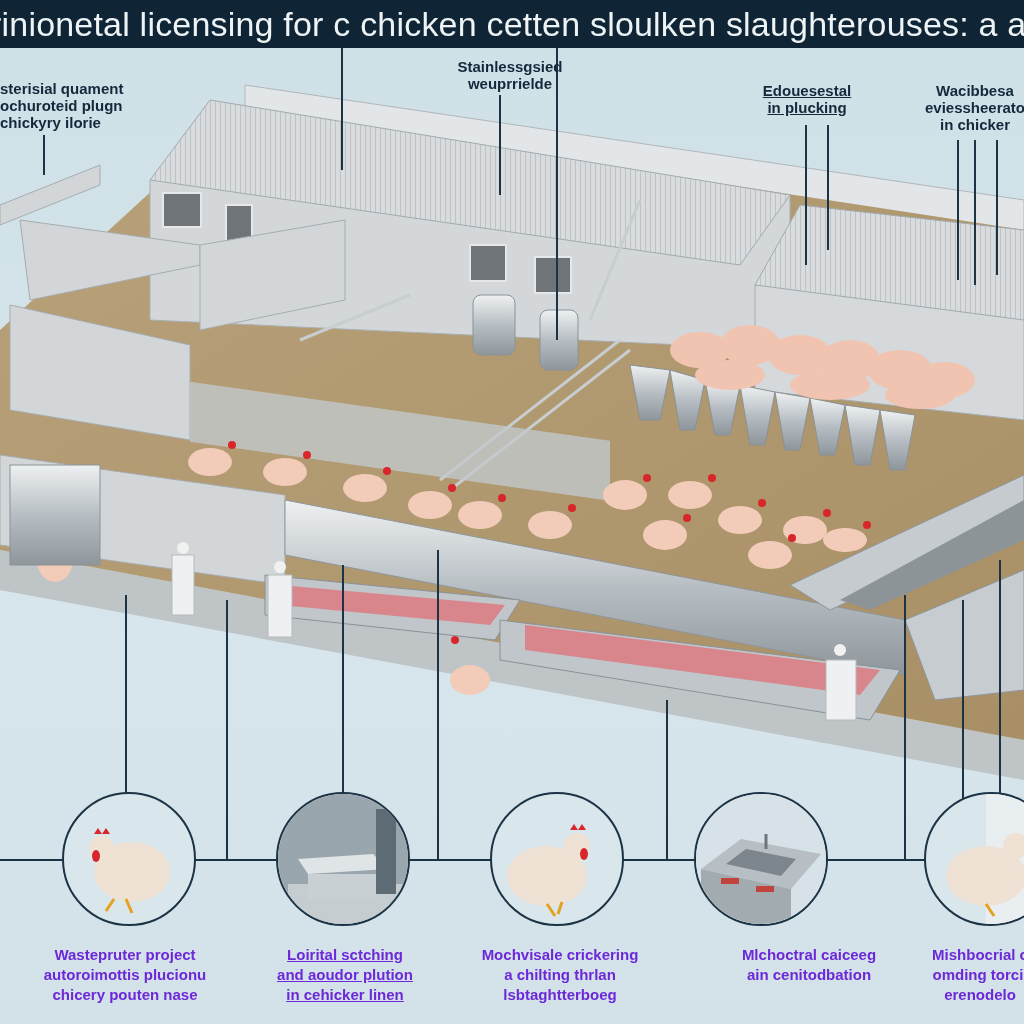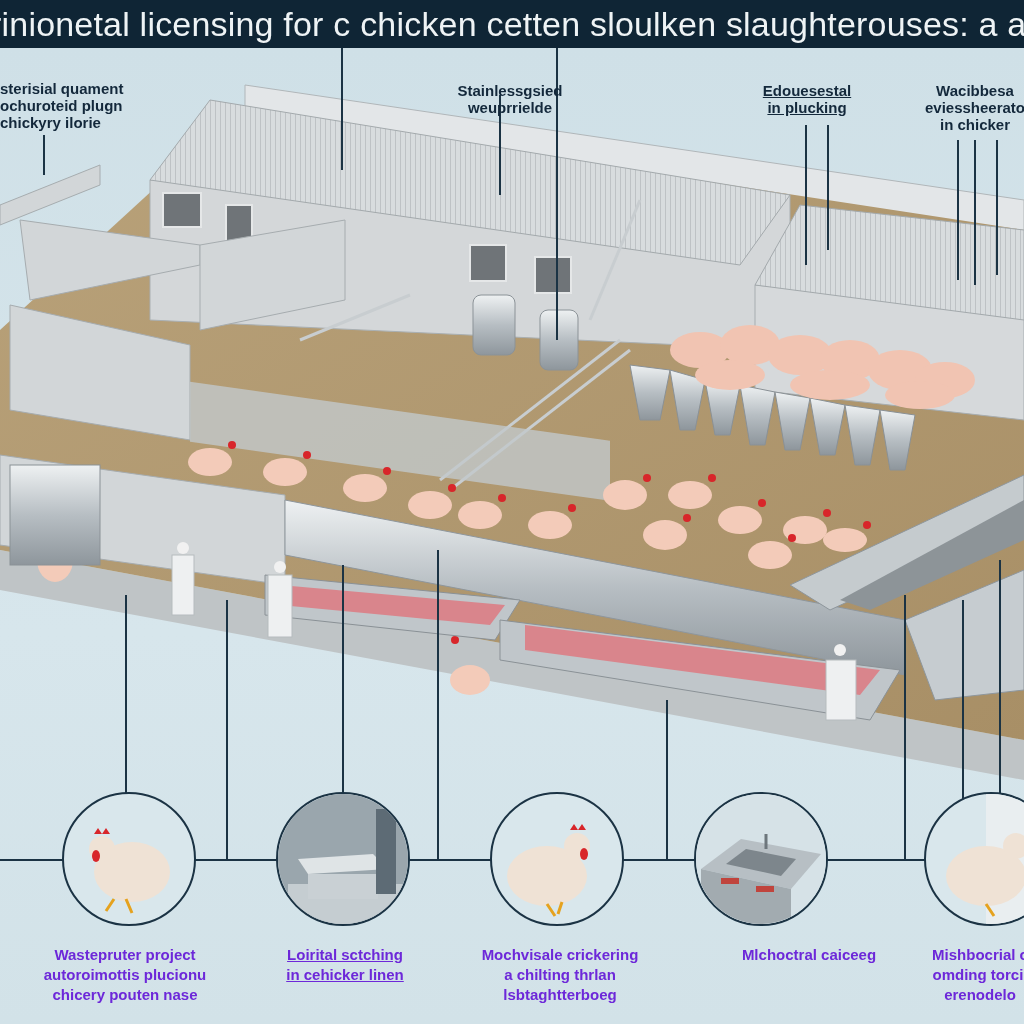--- a/index.html
+++ b/index.html
@@ -183,21 +183,21 @@
     <line x1="1000" y1="560" x2="1000" y2="860"></line>
   </g>
   <line x1="0" y1="860" x2="1024" y2="860" stroke="#1b3344" stroke-width="2"></line>
 </svg>
 
 <div class="callout" style="left:0; top:80px; width:140px; text-align:left;">
   <span class="ln">sterisial quament</span>
   <span class="ln">ochuroteid plugn</span>
   <span class="ln">chickyry ilorie</span>
 </div>
-<div class="callout" style="left:440px; top:82px; width:140px;">
+<div class="callout" style="left:440px; top:58px; width:140px;">
   <span class="ln">Stainlessgsied</span>
   <span class="ln">weuprrielde</span>
 </div>
 <div class="callout" style="left:742px; top:82px; width:130px;text-decoration:underline;">
   <span class="ln">Edouesestal</span>
   <span class="ln">in plucking</span>
 </div>
 <div class="callout" style="left:905px; top:82px; width:140px;">
   <span class="ln">Wacibbesa</span>
   <span class="ln">eviessheerato</span>
@@ -251,27 +251,29 @@
   </svg>
 </div>
 
 <div class="bottom-label" style="left:20px;">
   <div>Wastepruter project</div>
   <div>autoroimottis plucionu</div>
   <div>chicery pouten nase</div>
 </div>
 <div class="bottom-label" style="left:240px;text-decoration:underline;">
   <div>Loirital sctching</div>
+  <div>and aoudor plution</div>
   <div>in cehicker linen</div>
 </div>
 <div class="bottom-label" style="left:455px;">
   <div>Mochvisale crickering</div>
   <div>a chilting thrlan</div>
   <div>lsbtaghtterboeg</div>
 </div>
 <div class="bottom-label" style="left:704px;text-align:center;">
   <div>Mlchoctral caiceeg</div>
+  <div>ain cenitodbation</div>
 </div>
 <div class="bottom-label" style="left:900px; width:160px;">
   <div>Mishbocrial c</div>
   <div>omding torcil</div>
   <div>erenodelo</div>
 </div>
 
 </body></html>

